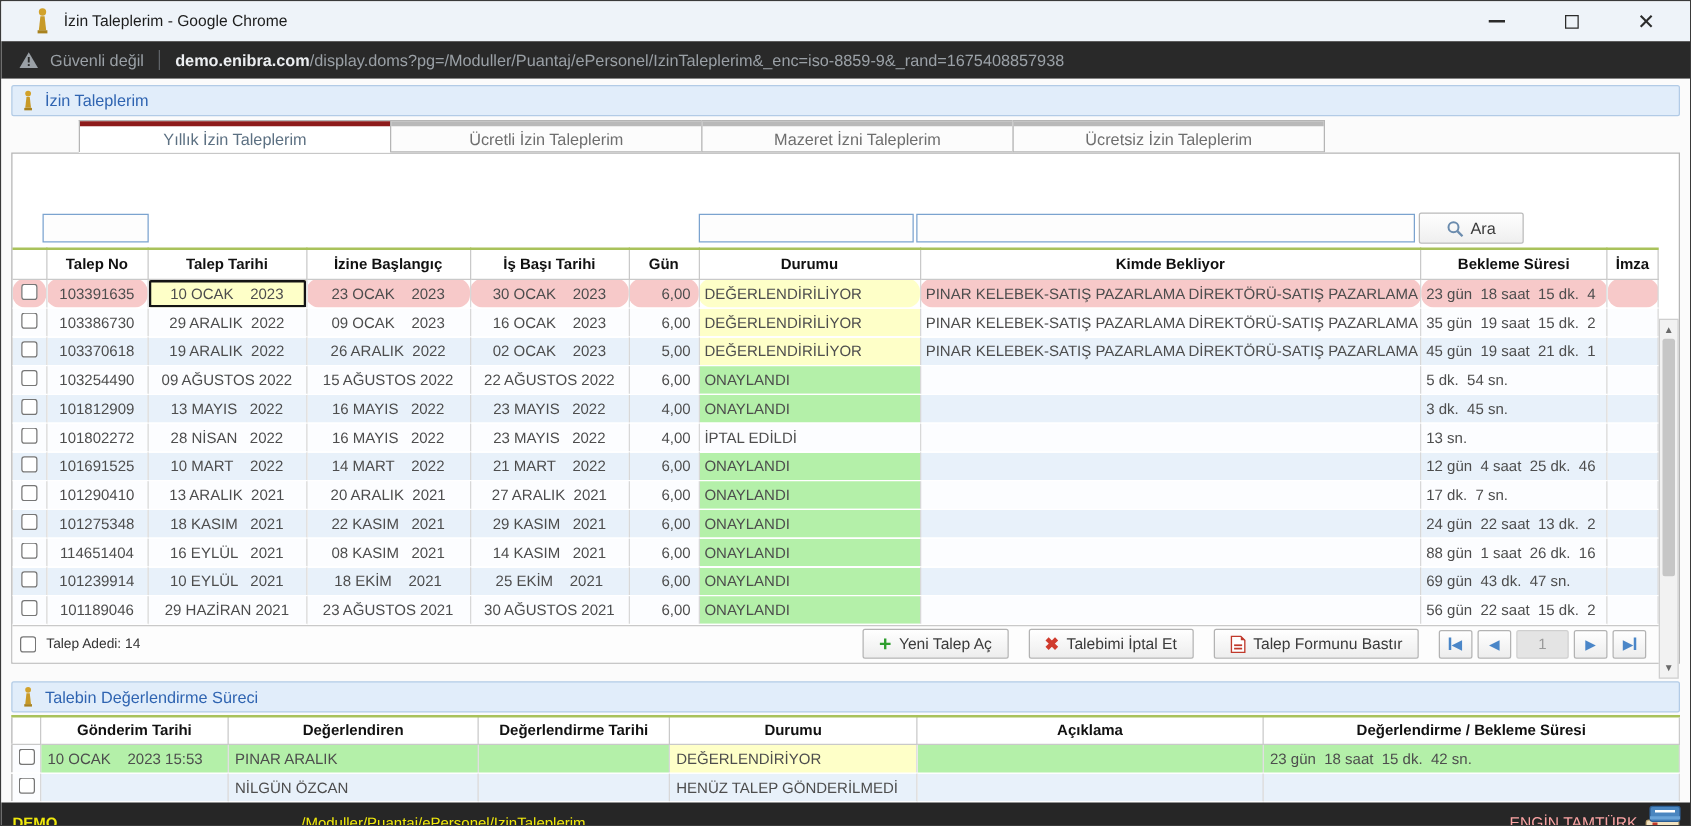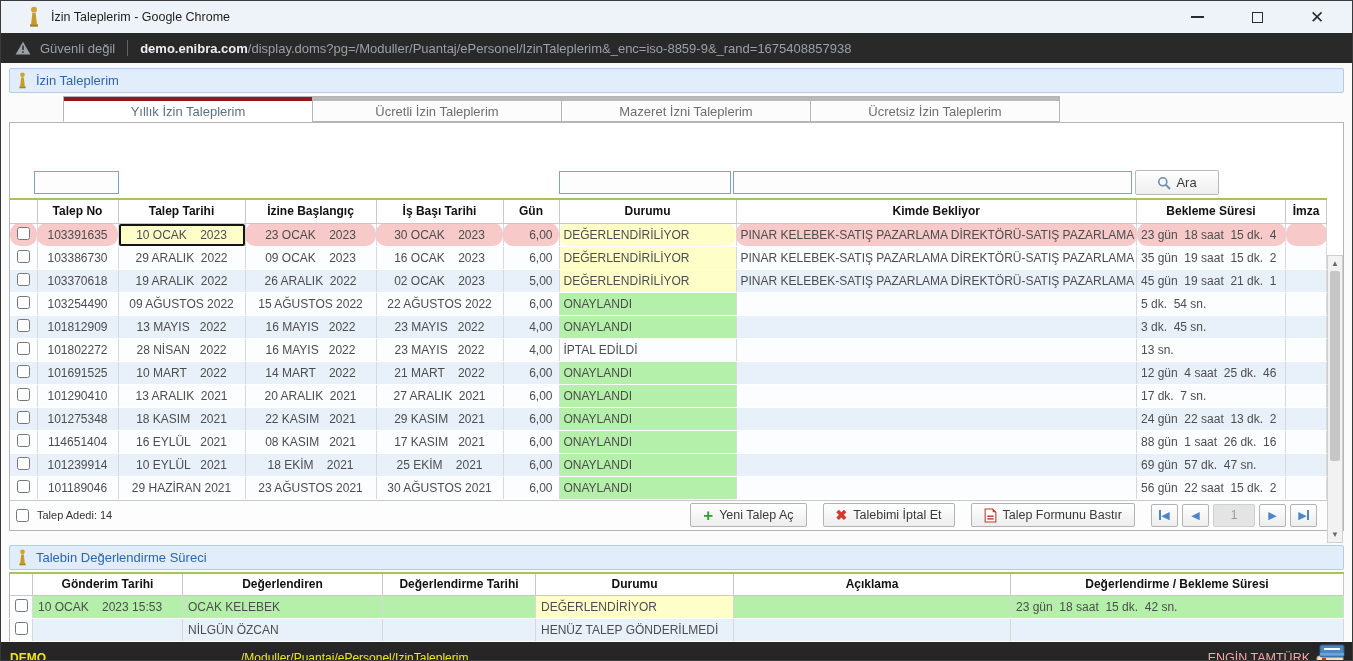--- a/index.html
+++ b/index.html
@@ -326,37 +326,37 @@
                 <td class="durum s-green">ONAYLANDI</td>
                 <td class="kimde"></td>
                 <td class="sure">24 gün  22 saat  13 dk.  2</td>
                 <td class="imza"></td>
               </tr>
               <tr class="r-white">
                 <td class="cb"><input type="checkbox" style=""></td>
                 <td class="no">114651404</td>
                 <td class="date">16 EYLÜL   2021</td>
                 <td class="date">08 KASIM   2021</td>
-                <td class="date">17 KASIM   2021</td>
+                <td class="date">14 KASIM   2021</td>
                 <td class="gun">6,00</td>
                 <td class="durum s-green">ONAYLANDI</td>
                 <td class="kimde"></td>
                 <td class="sure">88 gün  1 saat  26 dk.  16</td>
                 <td class="imza"></td>
               </tr>
               <tr class="r-blue">
                 <td class="cb"><input type="checkbox" style=""></td>
                 <td class="no">101239914</td>
                 <td class="date">10 EYLÜL   2021</td>
                 <td class="date">18 EKİM    2021</td>
                 <td class="date">25 EKİM    2021</td>
                 <td class="gun">6,00</td>
                 <td class="durum s-green">ONAYLANDI</td>
                 <td class="kimde"></td>
-                <td class="sure">69 gün  57 dk.  47 sn.</td>
+                <td class="sure">69 gün  43 dk.  47 sn.</td>
                 <td class="imza"></td>
               </tr>
               <tr class="r-white">
                 <td class="cb"><input type="checkbox" style=""></td>
                 <td class="no">101189046</td>
                 <td class="date">29 HAZİRAN 2021</td>
                 <td class="date">23 AĞUSTOS 2021</td>
                 <td class="date">30 AĞUSTOS 2021</td>
                 <td class="gun">6,00</td>
                 <td class="durum s-green">ONAYLANDI</td>
@@ -433,21 +433,21 @@
             <th>Değerlendirme Tarihi</th>
             <th>Durumu</th>
             <th>Açıklama</th>
             <th>Değerlendirme / Bekleme Süresi</th>
           </tr>
         </thead>
       <tbody>
           <tr>
             <td class="cb"><input type="checkbox" style=""></td>
             <td class="c-green">10 OCAK    2023 15:53</td>
-            <td class="c-green">OCAK KELEBEK</td>
+            <td class="c-green">PINAR ARALIK</td>
             <td class="c-green"></td>
             <td class="c-yellow">DEĞERLENDİRİYOR</td>
             <td class="c-green"></td>
             <td class="c-green">23 gün  18 saat  15 dk.  42 sn.</td>
           </tr>
           <tr>
             <td class="cb"><input type="checkbox" style=""></td>
             <td></td>
             <td>NİLGÜN ÖZCAN</td>
             <td></td>

